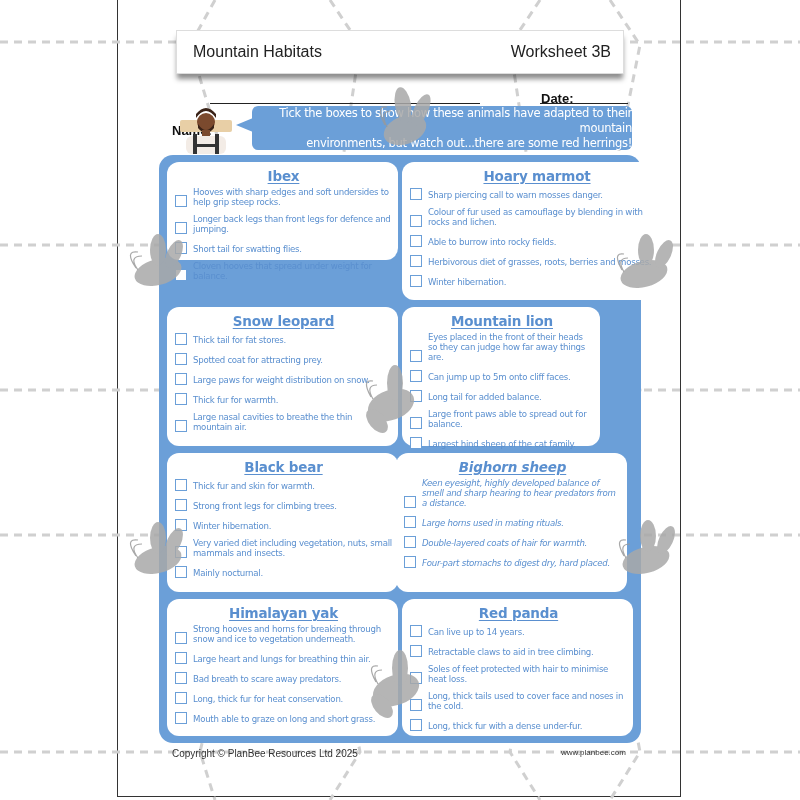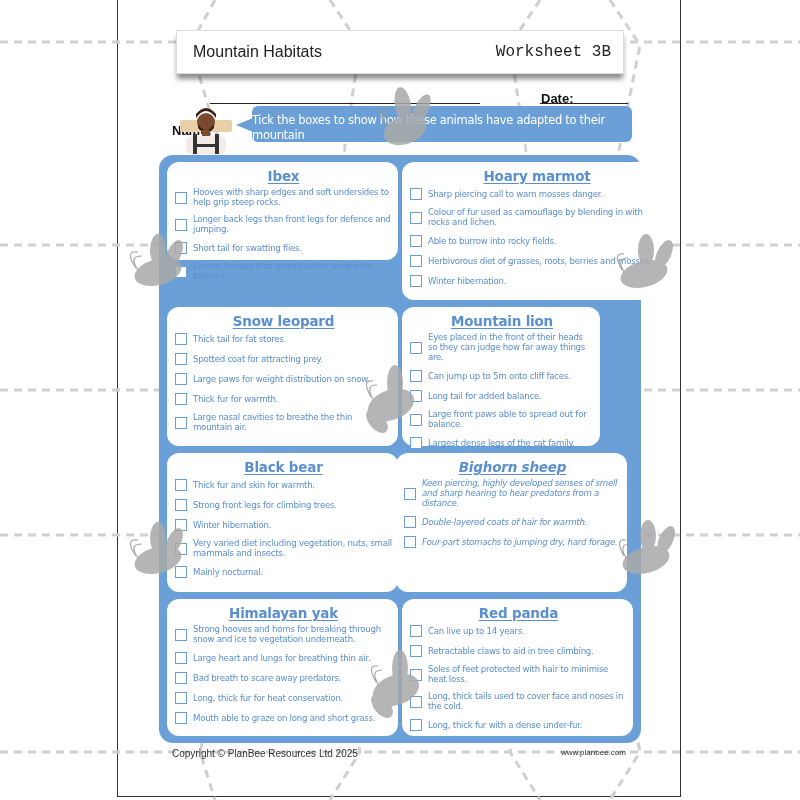--- a/index.html
+++ b/index.html
@@ -2,32 +2,32 @@
 <html><head>
 <meta charset="utf-8">
 <style>
   html, body { margin:0; padding:0; background:#ffffff; }
   body { width:800px; height:800px; position:relative; overflow:hidden; font-family:"DejaVu Sans", sans-serif; }
   .page { position:absolute; left:117px; top:0; width:564px; height:797px; background:#fff; border:1px solid #333; border-top:none; box-sizing:border-box; overflow:hidden; }
   
   .bg-pattern { position:absolute; left:0; top:0; width:800px; height:800px; pointer-events:none; }
   .header-card { position:absolute; left:176px; top:30px; width:448px; height:44px; background:#fff; box-shadow:0 6px 5px -1px rgba(0,0,0,0.45); border:1px solid #ddd; box-sizing:border-box; }
   .header-title { position:absolute; left:16px; top:12px; font-family:"Liberation Sans", sans-serif; font-size:16px; color:#222; }
-  .header-ws { position:absolute; right:12px; top:12px; font-family:Liberation Mono, monospace; font-size:16px; color:#222; }
+  .header-ws { position:absolute; right:12px; top:12px; font-family:Liberation Sans, sans-serif; font-size:16px; color:#222; }
   .name-label { position:absolute; left:172px; top:91px; font-family:"Liberation Sans", sans-serif; font-weight:bold; font-size:13px; color:#111;margin-top:32px; }
   .name-line { position:absolute; left:210px; top:103px; width:270px; border-bottom:1px solid #222; }
   .date-label { position:absolute; left:509px; top:91px; font-family:"Liberation Sans", sans-serif; font-weight:bold; font-size:13px; color:#111;margin-left:32px; }
   .date-line { position:absolute; left:540px; top:103px; width:88px; border-bottom:1px solid #222; }
   .avatar { position:absolute; left:180px; top:102px; width:52px; height:52px; }
-  .bubble { position:absolute; left:252px; top:106px; width:380px; height:36px; background:#6b9fd8; border-radius:6px; color:#fff; font-size:11.5px; text-align:left; line-height:15px; padding-top:7px; box-sizing:border-box; font-family:"DejaVu Sans", sans-serif; letter-spacing:-0.3px; }
+  .bubble { position:absolute; left:252px; top:106px; width:380px; height:44px; background:#6b9fd8; border-radius:6px; color:#fff; font-size:11.5px; text-align:right; line-height:15px; box-sizing:border-box; font-family:"DejaVu Sans", sans-serif; letter-spacing:-0.3px; }
   .bubble-tail { position:absolute; left:236px; top:118px; width:0; height:0; border-top:7px solid transparent; border-bottom:7px solid transparent; border-right:17px solid #6b9fd8; }
   .frame { position:absolute; left:159px; top:155px; width:482px; height:588px; background:#6b9fd8; border-radius:14px; }
   .card { position:absolute; background:#fff; border-radius:12px; box-sizing:border-box; padding:6px 6px 0 8px; }
   .card-title { text-align:center; color:#5a8fcf; font-weight:bold; font-size:13.5px; text-decoration:underline; text-underline-offset:2px; margin-bottom:3px; letter-spacing:-0.2px; }
-  .item { display:flex; align-items:center; margin-bottom:7px; }
+  .item { display:flex; align-items:flex-end; margin-bottom:7px; }
   .cb { flex:0 0 auto; width:10px; height:10px; border:1px solid #6b9fd8; background:#fff; margin-right:6px; margin-top:1px; }
   .item-text { color:#5a8fcf; font-size:8.6px; line-height:10px; letter-spacing:-0.25px; }
   .footer-left { position:absolute; left:172px; top:748px; font-family:"Liberation Sans", sans-serif; font-size:10px; color:#333; }
   .footer-right { position:absolute; left:561px; top:748px; font-family:"Liberation Sans", sans-serif; font-size:8px; color:#333; }
   .bee { position:absolute; pointer-events:none; opacity:0.85; }
 </style>
 </head>
 <body>
 
 <div class="page"></div>
@@ -155,21 +155,21 @@
     <div class="item">
         <span class="cb"></span>
         <span class="item-text">Long tail for added balance.</span>
       </div>
     <div class="item">
         <span class="cb"></span>
         <span class="item-text">Large front paws able to spread out for balance.</span>
       </div>
     <div class="item">
         <span class="cb"></span>
-        <span class="item-text">Largest dense legs of the cat family.</span>
+        <span class="item-text">Largest hind sheep of the cat family.</span>
       </div>
   </div>
 
   <div class="card" style="left:8px; top:298px; width:231px; height:139px;">
     <div class="card-title">Black bear</div>
     <div class="item">
         <span class="cb"></span>
         <span class="item-text">Thick fur and skin for warmth.</span>
       </div>
     <div class="item">
@@ -186,29 +186,33 @@
       </div>
     <div class="item">
         <span class="cb"></span>
         <span class="item-text">Mainly nocturnal.</span>
       </div>
   </div>
   <div class="card" style="left:237px; top:298px; width:231px; height:139px;font-style:italic;">
     <div class="card-title">Bighorn sheep</div>
     <div class="item">
         <span class="cb"></span>
-        <span class="item-text">Keen piercing, highly developed senses of smell and sharp hearing to hear predators from a distance.</span>
+        <span class="item-text">Keen eyesight, highly developed balance of smell and sharp hearing to hear predators from a distance.</span>
+      </div>
+    <div class="item">
+        <span class="cb"></span>
+        <span class="item-text">Large horns used in mating rituals.</span>
       </div>
     <div class="item">
         <span class="cb"></span>
         <span class="item-text">Double-layered coats of hair for warmth.</span>
       </div>
     <div class="item">
         <span class="cb"></span>
-        <span class="item-text">Four-part stomachs to jumping dry, hard forage.</span>
+        <span class="item-text">Four-part stomachs to digest dry, hard placed.</span>
       </div>
   </div>
 
   <div class="card" style="left:8px; top:444px; width:231px; height:137px;">
     <div class="card-title">Himalayan yak</div>
     <div class="item">
         <span class="cb"></span>
         <span class="item-text">Strong hooves and horns for breaking through snow and ice to vegetation underneath.</span>
       </div>
     <div class="item">

